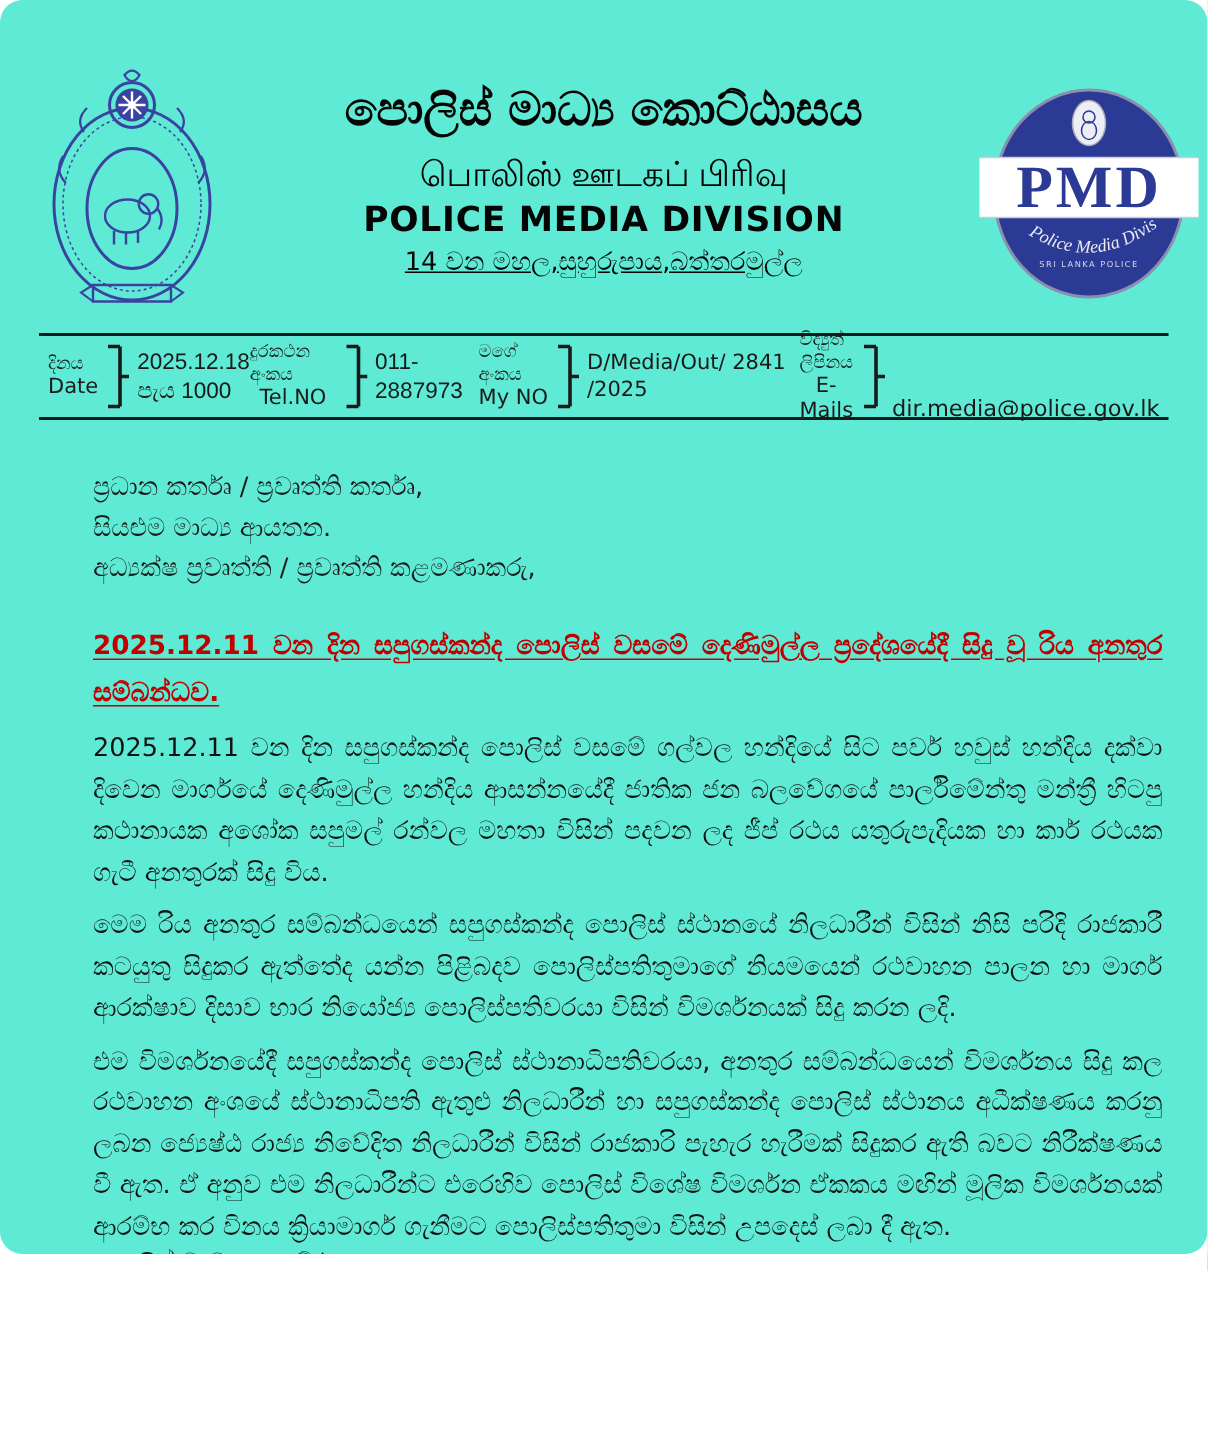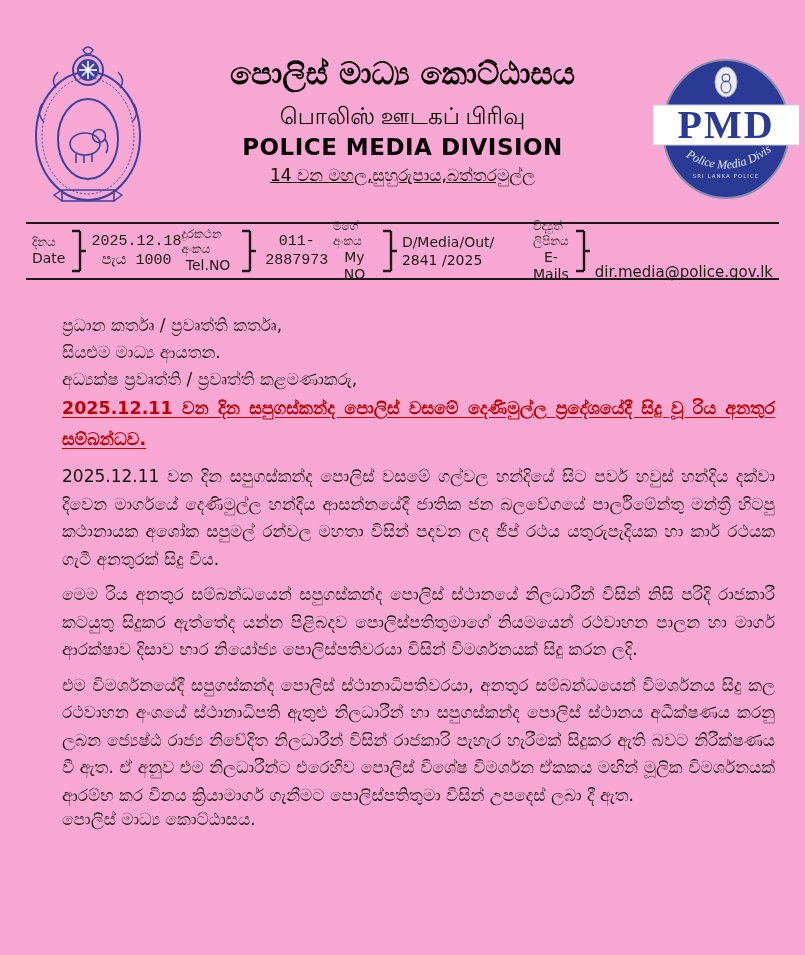--- a/index.html
+++ b/index.html
@@ -1,22 +1,23 @@
 <!DOCTYPE html>
 <html><head>
 <meta charset="utf-8">
 <style>
   html,body{margin:0;padding:0;background:#ffffff;}
   .page{
     position:relative;
-    width:805px;height:955px;
-    background:#f9a8d4;
+    width:805px;height:836px;
+    background:#5eead4;
     font-family:"DejaVu Sans","Liberation Sans",sans-serif;
     color:#1a1a1a;
     overflow:hidden;
+    border-radius:15px;
   }
   
   .header{position:relative;height:216px;}
   .crest{position:absolute;left:28px;top:44px;width:120px;height:166px;}
   .pmd-logo{position:absolute;right:6px;top:56px;width:146px;height:146px;}
   .head-center{
     position:absolute;left:160px;right:160px;top:56px;
     text-align:center;
   }
   .title-si{font-size:31px;font-weight:bold;color:#050505;letter-spacing:0px;line-height:1.15;}
@@ -30,26 +31,27 @@
     border-bottom:2px solid #1a1a1a;
     height:52px;
     display:flex;align-items:center;justify-content:space-between;
     padding:1px 6px;
   }
   .field{display:flex;align-items:center;gap:5px;}
   .f-label{line-height:1.25;text-align:left;}
   .f-label .si{font-size:12px;}
   .f-label .en{font-size:14px;text-align:center;}
   .f-val{font-size:14px;line-height:1.3;}
-  .f-val.serif{font-family:Liberation Mono, monospace;font-size:15px;text-align:center;}
+  .f-val.serif{font-family:Liberation Sans, sans-serif;font-size:15px;}
   .bracket{flex:0 0 auto;}
   
   .body-text{padding:0 30px 0 62px;}
   .recipients{margin-top:32px;font-size:17px;line-height:27px;}
   .subject{
+    margin-top:23px;
     color:#c00000;font-weight:bold;font-size:17.5px;line-height:31px;
     text-decoration:underline;text-underline-offset:3px;
     text-align:justify;
   }
   .para{
     margin-top:8px;font-size:17px;line-height:27.5px;
     text-align:justify;color:#121212;
   }
   .signature{font-size:17px;}
 </style>

